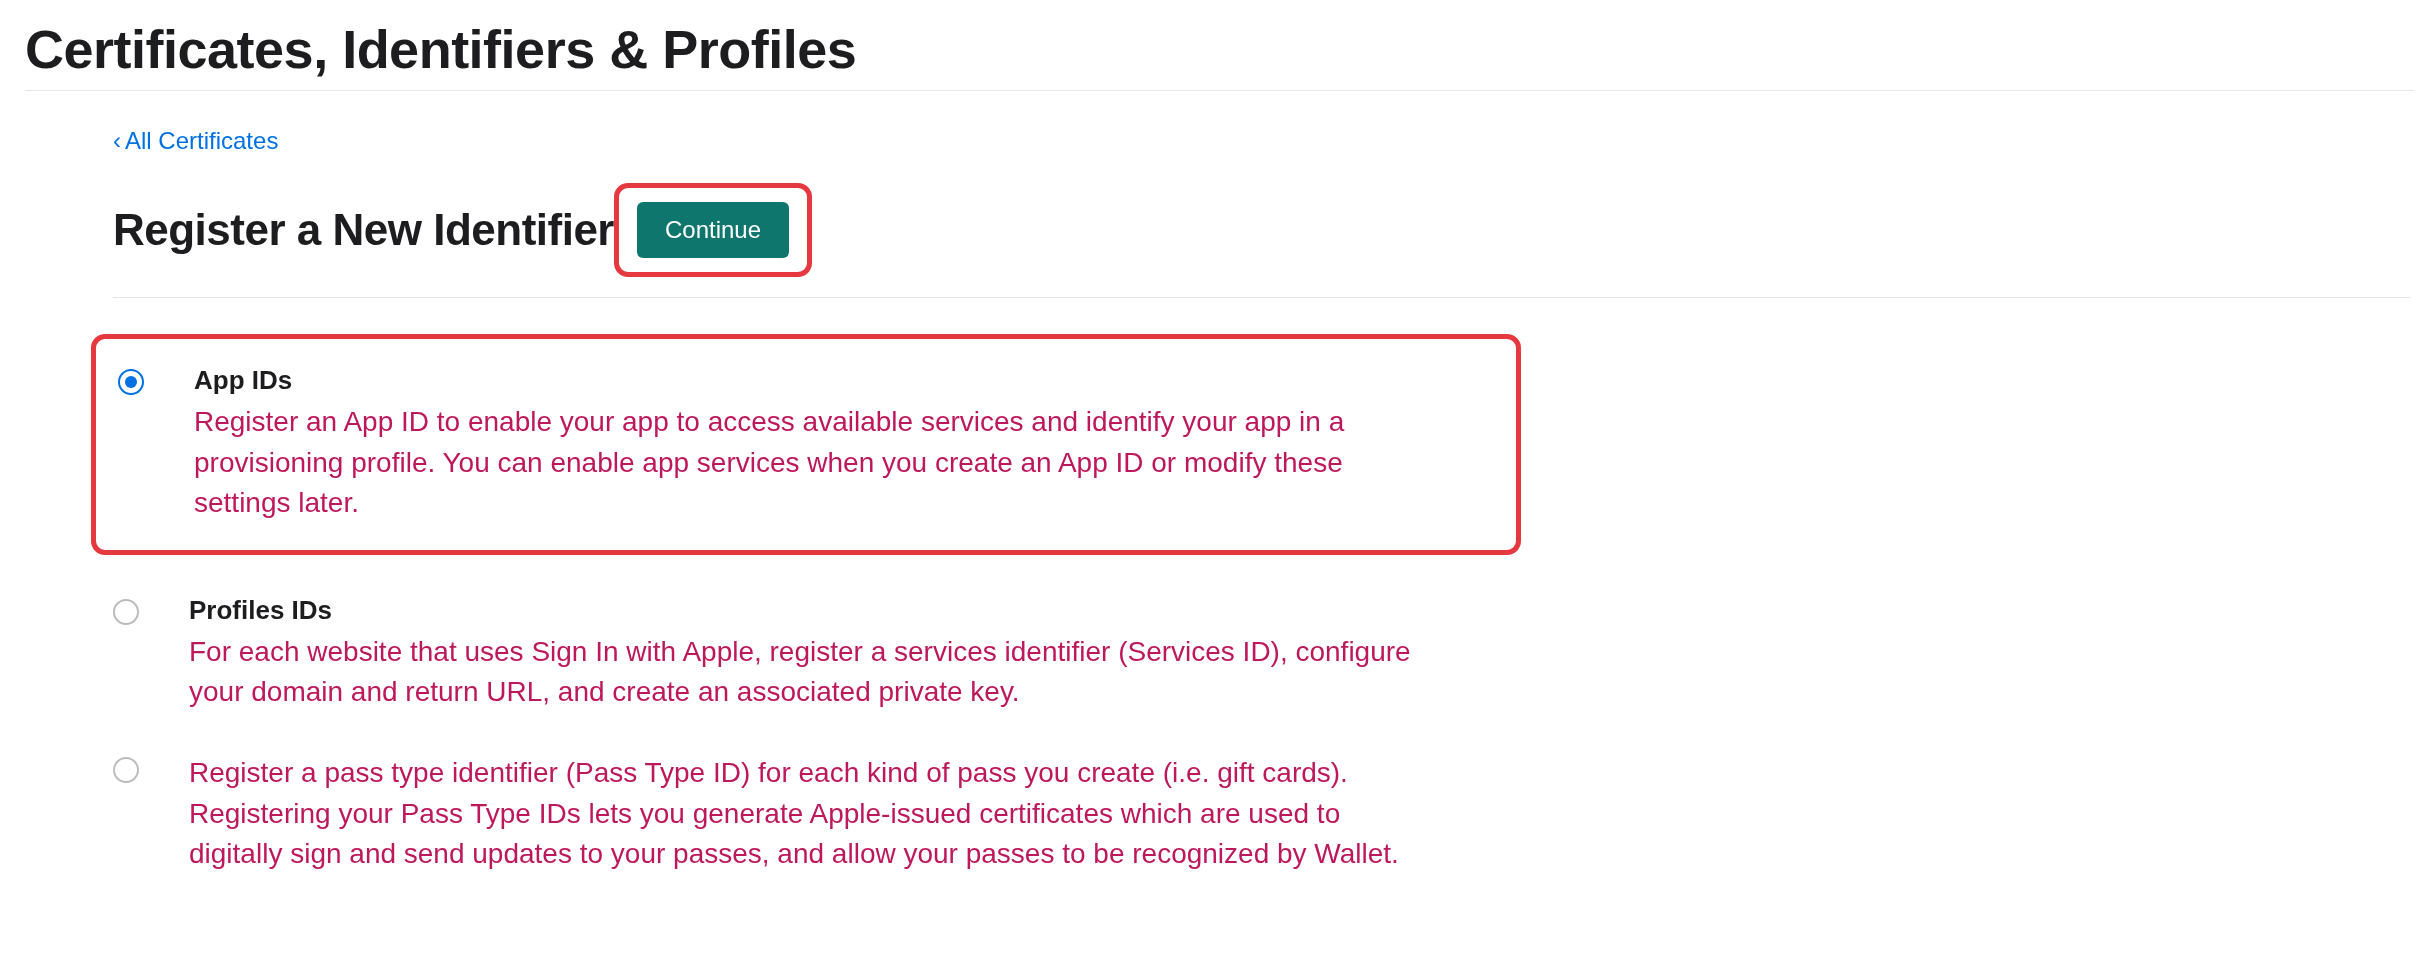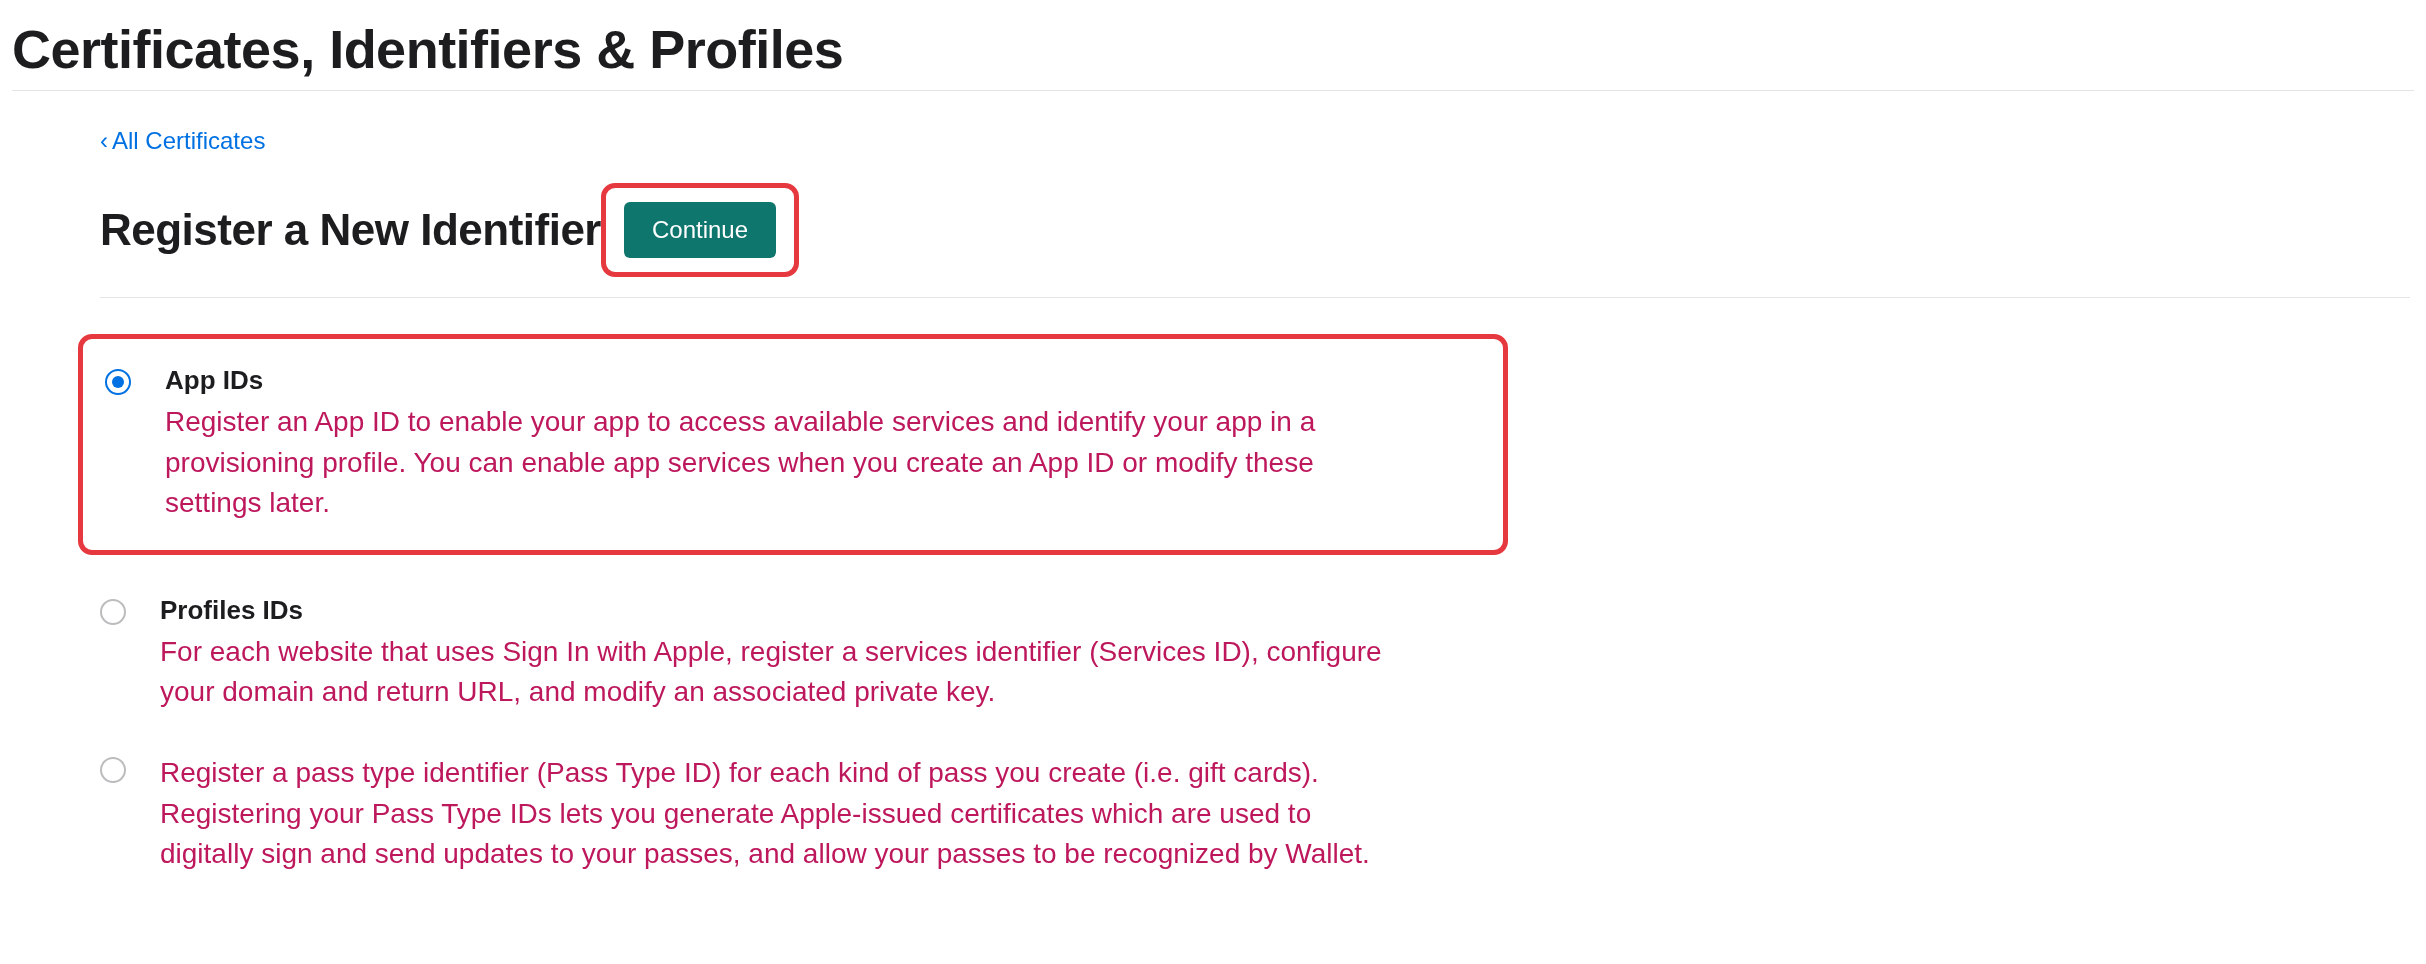--- a/index.html
+++ b/index.html
@@ -5,21 +5,21 @@
   * { box-sizing: border-box; }
   html, body {
     margin: 0;
     padding: 0;
     background: #fff;
     font-family: -apple-system, BlinkMacSystemFont, "Segoe UI", Helvetica, Arial, sans-serif;
     color: #1d1d1f;
     width: 2426px;
   }
   .page {
-    padding: 0 12px 0 12px;
+    padding: 0 12px 0 25px;
   }
   .top-title {
     font-size: 54px;
     font-weight: 700;
     letter-spacing: -0.5px;
     margin: 18px 0 10px 0;
   }
   .top-divider {
     border-bottom: 1px solid #e5e5e5;
     margin-bottom: 36px;
@@ -83,20 +83,21 @@
   .highlight-box-option {
     border: 5px solid #e6383f;
     border-radius: 14px;
     padding: 26px 18px 26px 0;
     margin-left: -22px;
     padding-left: 22px;
   }
   .option-row {
     display: flex;
     align-items: flex-start;
+    gap: 16px;
   }
   .radio {
     width: 26px;
     height: 26px;
     border-radius: 50%;
     border: 2px solid #bcbcbe;
     background: #fff;
     flex: 0 0 26px;
     margin-top: 4px;
     position: relative;
@@ -161,21 +162,21 @@
               <div class="option-title">App IDs</div>
               <div class="option-desc">Register an App ID to enable your app to access available services and identify your app in a provisioning profile. You can enable app services when you create an App ID or modify these settings later.</div>
             </div>
           </div>
         </div>
         <div class="option-wrap">
           <div class="option-row">
             <div class="radio"></div>
             <div class="option-text">
               <div class="option-title">Profiles IDs</div>
-              <div class="option-desc">For each website that uses Sign In with Apple, register a services identifier (Services ID), configure your domain and return URL, and modify an associated private key.</div>
+              <div class="option-desc">For each website that uses Sign In with Apple, register a services identifier (Services ID), configure your domain and return URL, and create an associated private key.</div>
             </div>
           </div>
         </div>
         <div class="option-wrap">
           <div class="option-row">
             <div class="radio"></div>
             <div class="option-text">
               <div class="option-desc">Register a pass type identifier (Pass Type ID) for each kind of pass you create (i.e. gift cards). Registering your Pass Type IDs lets you generate Apple-issued certificates which are used to digitally sign and send updates to your passes, and allow your passes to be recognized by Wallet.</div>
             </div>
           </div>

